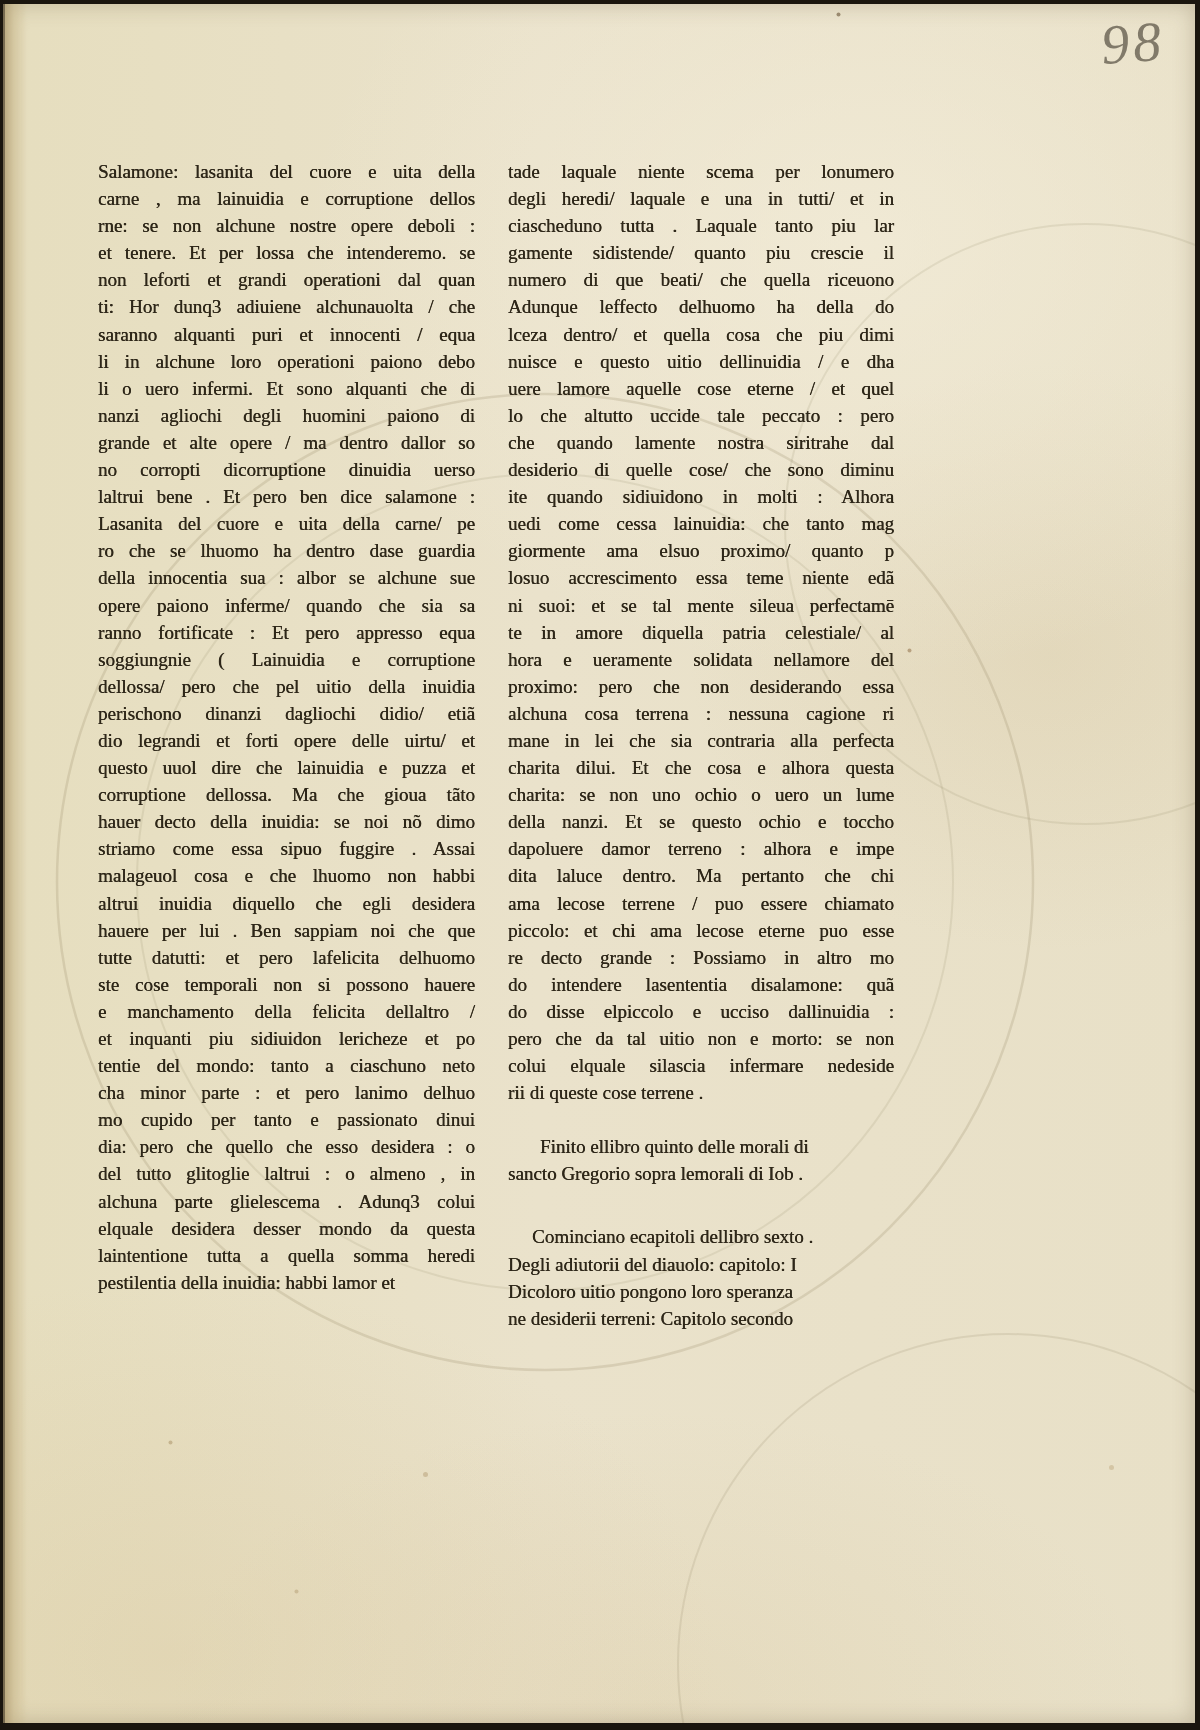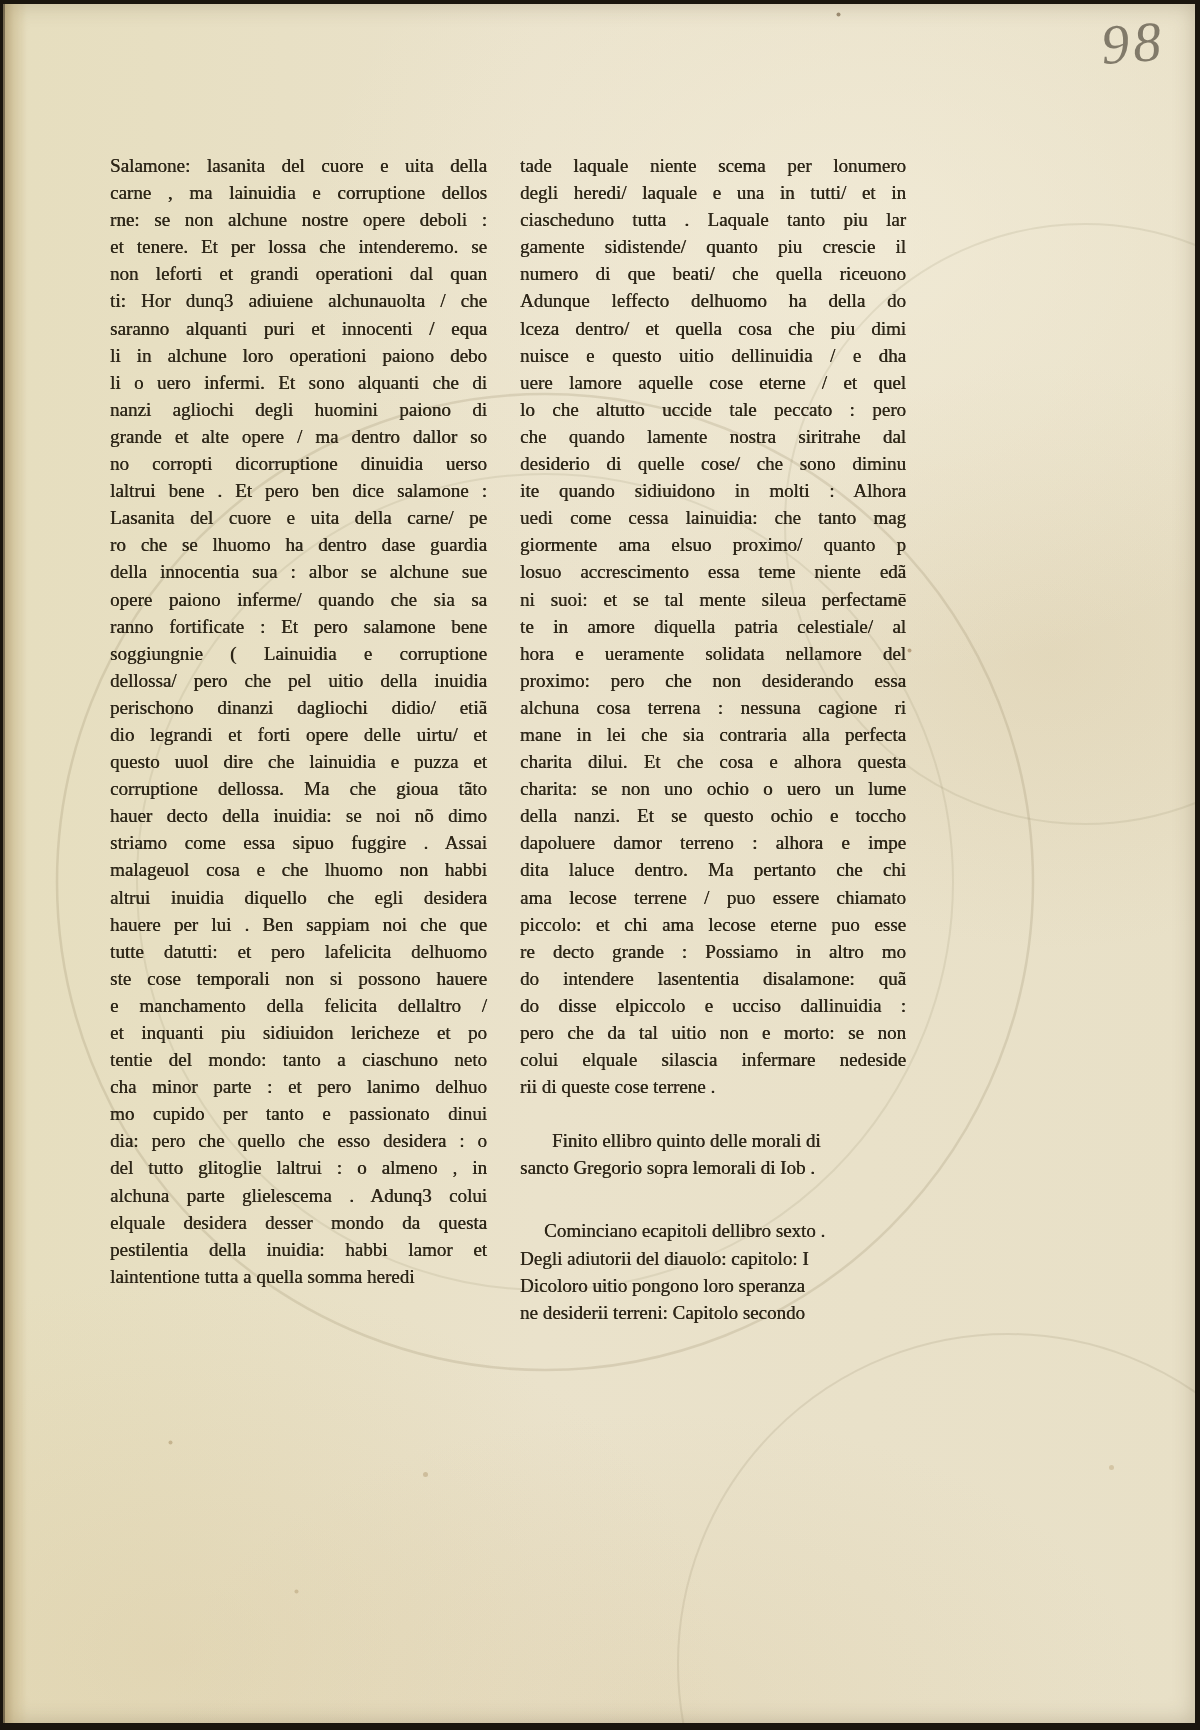--- a/index.html
+++ b/index.html
@@ -47,23 +47,22 @@
     top: 6px;
     width: 90px;
     font-size: 56px;
     font-style: italic;
     color: rgba(110,103,88,0.85);
     transform: rotate(-4deg);
     letter-spacing: 4px;
   }
   .col {
     position: absolute;
-    top: 148px;
+    top: 154px;
     color: var(--ink);
-    margin-left: 12px;
   }
   .col-left  { left: 95px;  width: 377px; }
   .col-right { left: 505px; width: 386px; }
   .line {
     height: 27.1px;
     line-height: 27.1px;
     font-size: 19px;
     text-align: justify;
     text-align-last: justify;
     white-space: normal;
@@ -118,21 +117,21 @@
       <div class="line">li in alchune loro operationi paiono debo</div>
       <div class="line">li o uero infermi. Et sono alquanti che di</div>
       <div class="line">nanzi agliochi degli huomini paiono di</div>
       <div class="line">grande et alte opere / ma dentro dallor so</div>
       <div class="line">no corropti dicorruptione dinuidia uerso</div>
       <div class="line">laltrui bene . Et pero ben dice salamone :</div>
       <div class="line">Lasanita del cuore e uita della carne/ pe</div>
       <div class="line">ro che se lhuomo ha dentro dase guardia</div>
       <div class="line">della innocentia sua : albor se alchune sue</div>
       <div class="line">opere paiono inferme/ quando che sia sa</div>
-      <div class="line">ranno fortificate : Et pero salamone bene</div>
+      <div class="line">ranno fortificate : Et pero appresso equa</div>
       <div class="line">soggiungnie ( Lainuidia e corruptione</div>
       <div class="line">dellossa/ pero che pel uitio della inuidia</div>
       <div class="line">perischono dinanzi dagliochi didio/ etiã</div>
       <div class="line">dio legrandi et forti opere delle uirtu/ et</div>
       <div class="line">questo uuol dire che lainuidia e puzza et</div>
       <div class="line">corruptione dellossa. Ma che gioua tãto</div>
       <div class="line">hauer decto della inuidia: se noi nõ dimo</div>
       <div class="line">striamo come essa sipuo fuggire . Assai</div>
       <div class="line">malageuol cosa e che lhuomo non habbi</div>
       <div class="line">altrui inuidia diquello che egli desidera</div>
@@ -141,22 +140,22 @@
       <div class="line">ste cose temporali non si possono hauere</div>
       <div class="line">e manchamento della felicita dellaltro /</div>
       <div class="line">et inquanti piu sidiuidon lericheze et po</div>
       <div class="line">tentie del mondo: tanto a ciaschuno neto</div>
       <div class="line">cha minor parte : et pero lanimo delhuo</div>
       <div class="line">mo cupido per tanto e passionato dinui</div>
       <div class="line">dia: pero che quello che esso desidera : o</div>
       <div class="line">del tutto glitoglie laltrui : o almeno , in</div>
       <div class="line">alchuna parte glielescema . Adunq3 colui</div>
       <div class="line">elquale desidera desser mondo da questa</div>
+      <div class="line">laintentione tutta a quella somma heredi</div>
       <div class="line">pestilentia della inuidia: habbi lamor et</div>
-      <div class="line">laintentione tutta a quella somma heredi</div>
     </div>
 
   <div class="col col-right">
     <div class="para-block">
         <div class="line">tade laquale niente scema per lonumero</div>
         <div class="line">degli heredi/ laquale e una in tutti/ et in</div>
         <div class="line">ciascheduno tutta . Laquale tanto piu lar</div>
         <div class="line">gamente sidistende/ quanto piu crescie il</div>
         <div class="line">numero di que beati/ che quella riceuono</div>
         <div class="line">Adunque leffecto delhuomo ha della do</div>

